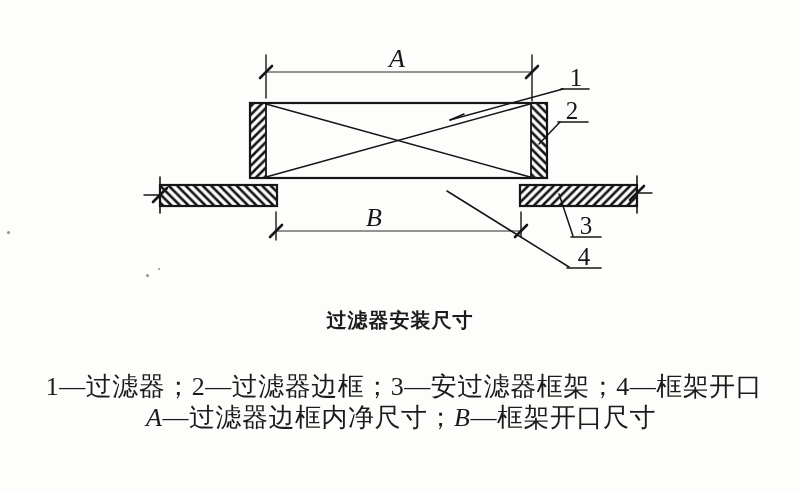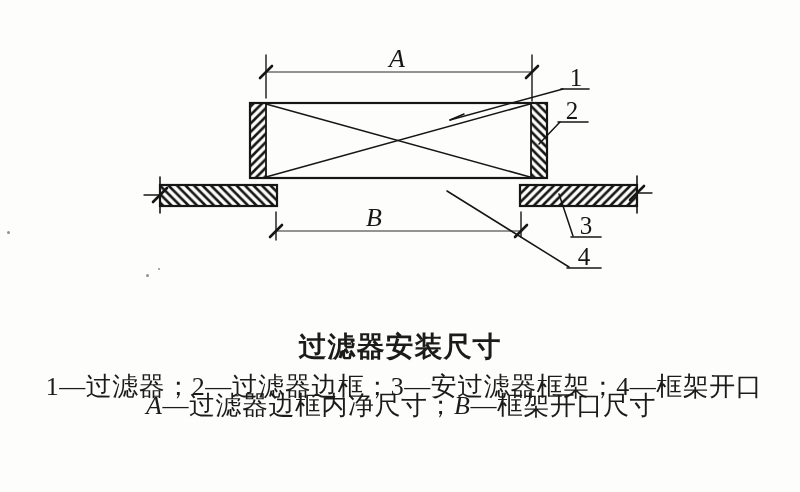--- a/index.html
+++ b/index.html
@@ -23,33 +23,33 @@
     font-size:25px;
     fill:#161616;
   }
   .caption{
     position:absolute;
     transform:translateX(-50%);
     white-space:nowrap;
     color:#1b1b1b;
   }
   #fig-title{
-    left:400px;top:328px;
-    font-size:28px;
+    left:400px;top:307px;
+    font-size:20px;
     font-weight:bold;
     letter-spacing:1px;
   }
   #legend-line1{
     left:404px;top:369px;
     font-size:26px;
     letter-spacing:0.5px;
     text-align:right;
   }
   #legend-line2{
-    left:401px;top:388px;
+    left:401px;top:400px;
     font-size:26px;
     letter-spacing:0.5px;
     text-align:right;
   }
   .sym{font-style:italic;}
   .speck{position:absolute;background:#555;border-radius:50%;opacity:.65;}
 </style>
 </head>
 <body>
 

